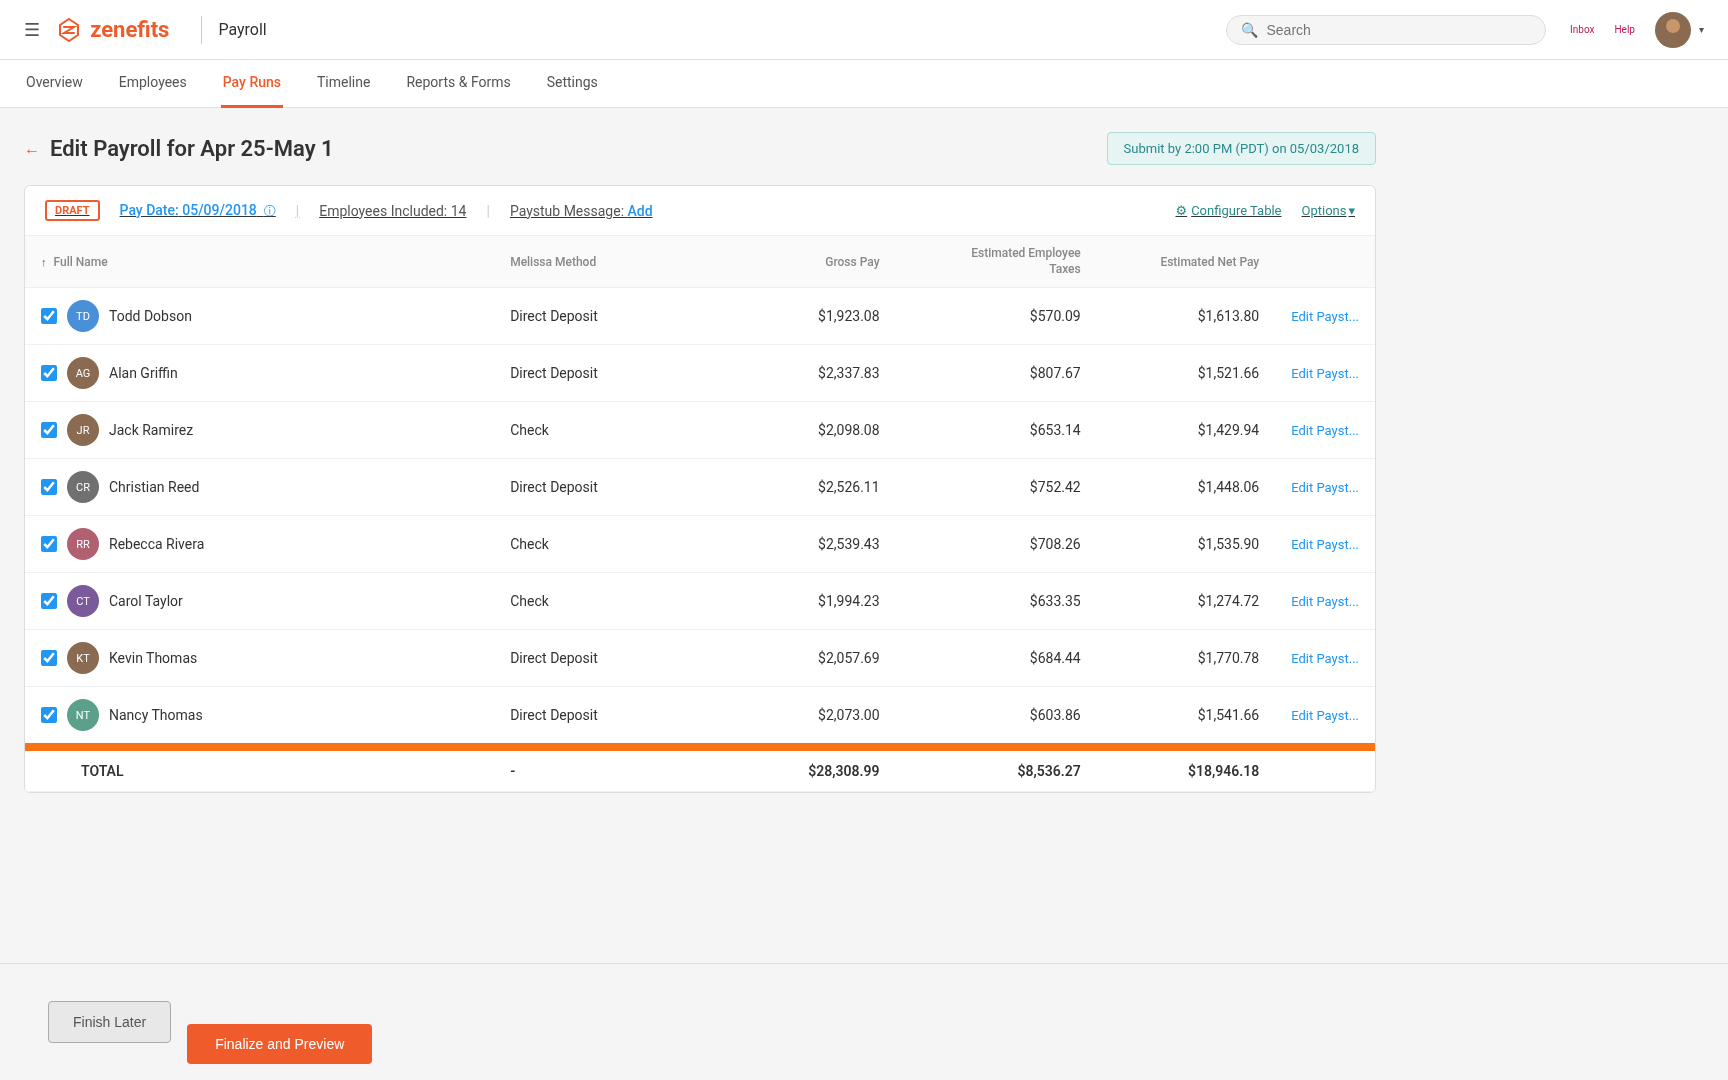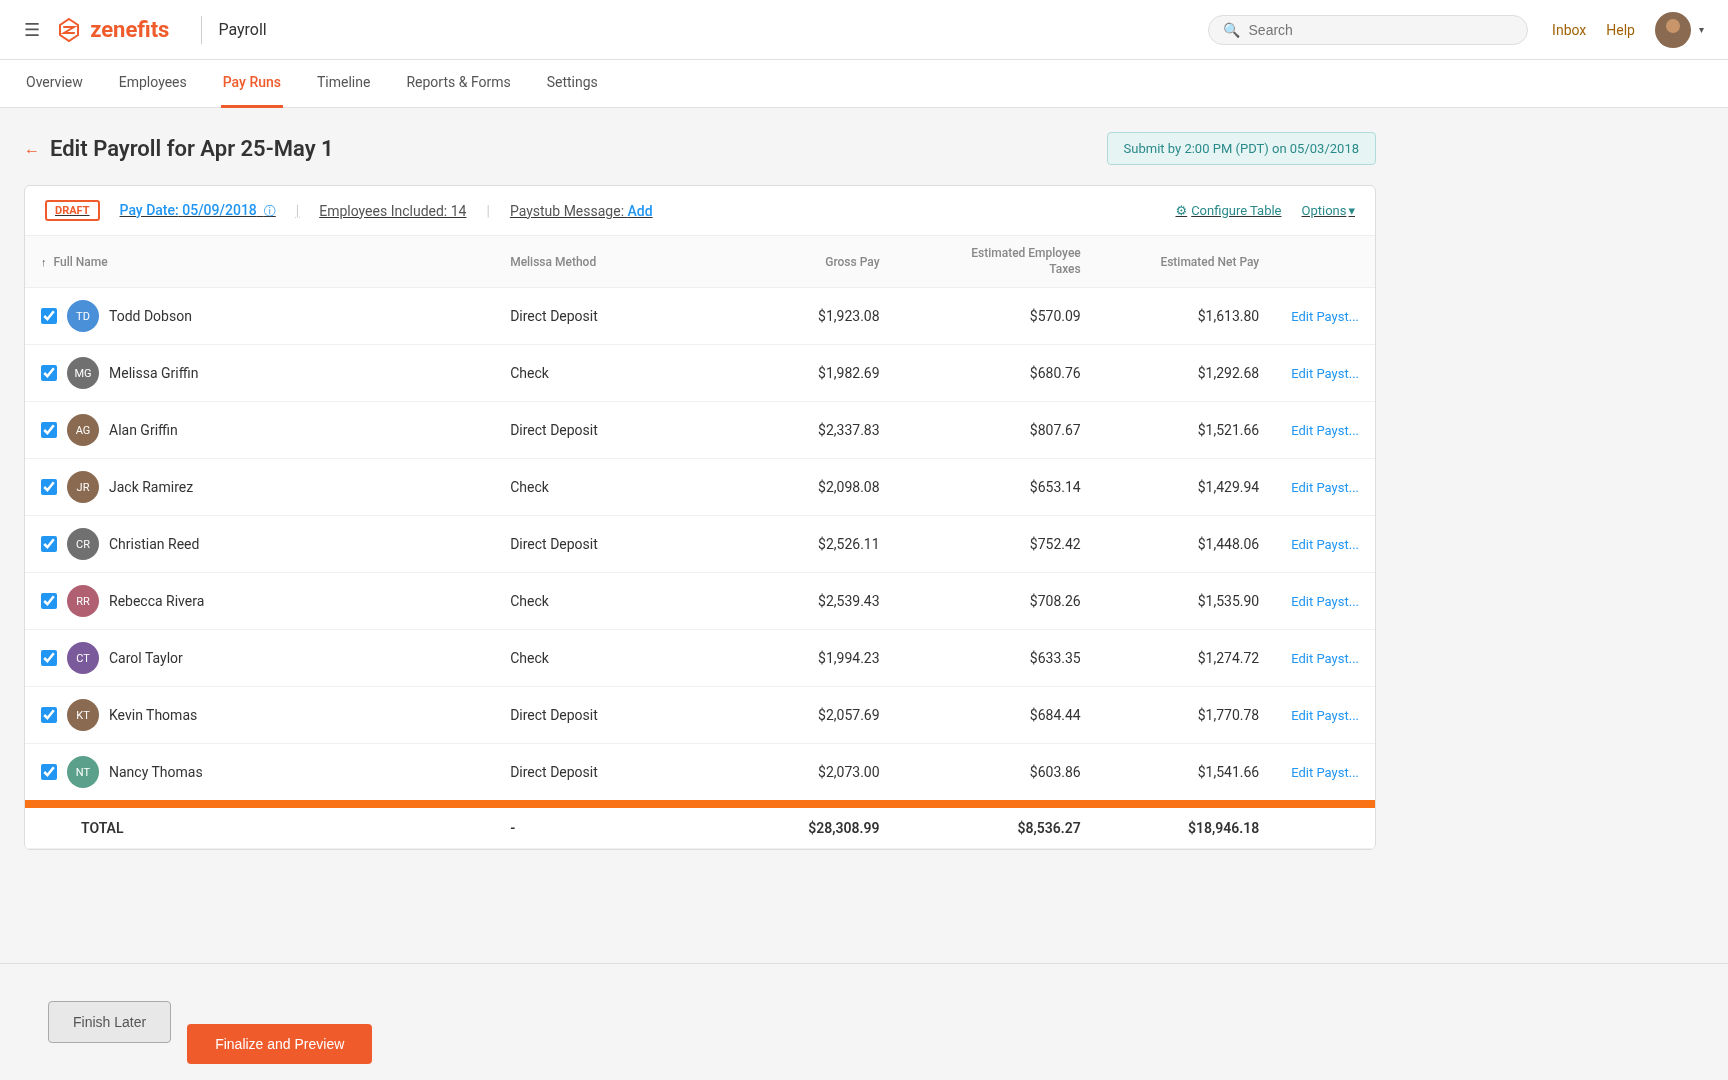--- a/index.html
+++ b/index.html
@@ -20,21 +20,21 @@
     .divider-v { width: 1px; height: 28px; background: #ccc; margin: 0 16px; }
     .app-title { font-size: 16px; color: #333; font-weight: 400; }
     .search-container { margin-left: auto; display: flex; align-items: center; gap: 24px; }
     .search-box {
       display: flex; align-items: center; background: #f5f5f5; border: 1px solid #ddd;
       border-radius: 20px; padding: 6px 14px; width: 320px;
     }
     .search-box input { border: none; background: transparent; outline: none; font-size: 14px; color: #be185d; width: 100%; }
     .search-icon-char { color: #999; margin-right: 8px; font-size: 14px; }
     .nav-actions { display: flex; align-items: center; gap: 20px; }
-    .nav-link { color: #a16207; font-size: 14px; cursor: pointer; text-align: center; }
+    .nav-link { color: #be185d; font-size: 10px; cursor: pointer; text-align: center; }
     .avatar { width: 36px; height: 36px; border-radius: 50%; background: #8a6a50; overflow: hidden; display: flex; align-items: center; justify-content: center; color: #fff; font-size: 14px; cursor: pointer; }
     .chevron { color: #555; font-size: 10px; margin-left: 4px; }
 
     
     .sub-nav {
       background: #fff;
       border-bottom: 1px solid #e0e0e0;
       display: flex;
       align-items: center;
       padding: 0 24px;
@@ -219,34 +219,20 @@
       <td>Direct Deposit</td>
       <td class="right">$1,923.08</td>
       <td class="right">$570.09</td>
       <td class="right">$1,613.80</td>
       <td><span class="edit-link">Edit Payst...</span></td>
     </tr>
           <tr>
       <td>
         <div class="name-cell">
           <input type="checkbox" class="cb" checked="" style="">
-          <div class="emp-avatar" style="background:#707070">MG</div>
-          <span class="emp-name">Melissa Griffin</span>
-        </div>
-      </td>
-      <td>Check</td>
-      <td class="right">$1,982.69</td>
-      <td class="right">$680.76</td>
-      <td class="right">$1,292.68</td>
-      <td><span class="edit-link">Edit Payst...</span></td>
-    </tr>
-          <tr>
-      <td>
-        <div class="name-cell">
-          <input type="checkbox" class="cb" checked="" style="">
           <div class="emp-avatar" style="background:#8a6a50">AG</div>
           <span class="emp-name">Alan Griffin</span>
         </div>
       </td>
       <td>Direct Deposit</td>
       <td class="right">$2,337.83</td>
       <td class="right">$807.67</td>
       <td class="right">$1,521.66</td>
       <td><span class="edit-link">Edit Payst...</span></td>
     </tr>

